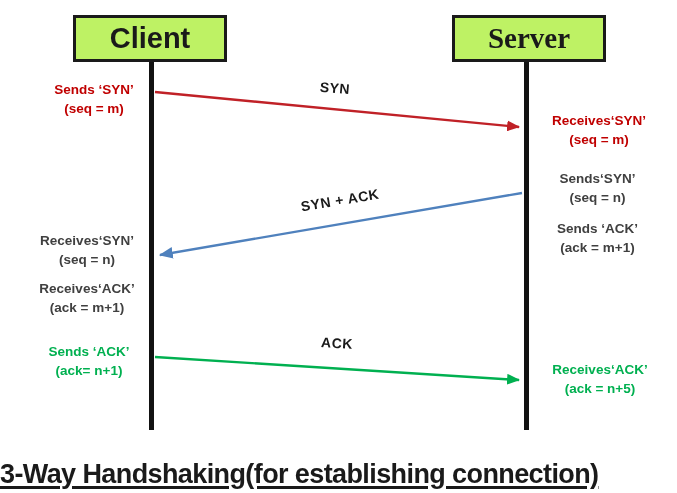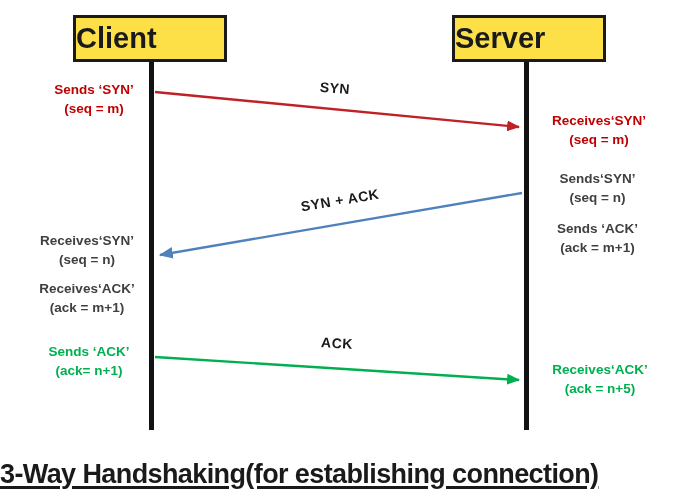--- a/index.html
+++ b/index.html
@@ -12,30 +12,31 @@
     width: 677px;
     height: 493px;
     background: #ffffff;
     overflow: hidden;
   }
   .actor-box {
     position: absolute;
     top: 15px;
     height: 41px;
     border: 3px solid #1a1a1a;
-    background: #fde047;
+    background: #bef264;
     display: flex;
     align-items: center;
+    justify-content: center;
     font-size: 29px;
     font-weight: bold;
     color: #1a1a1a;
     letter-spacing: 0px;
   }
   .actor-box.client { left: 73px;  width: 148px; }
-  .actor-box.server { left: 452px; width: 148px; }
+  .actor-box.server { left: 452px; width: 148px; font-family: Liberation Serif, serif; }
   .lifeline {
     position: absolute;
     top: 62px;
     width: 5px;
     height: 368px;
     background: #121212;
   }
   .lifeline.client { left: 149px; }
   .lifeline.server { left: 524px; }
   .arrows {

